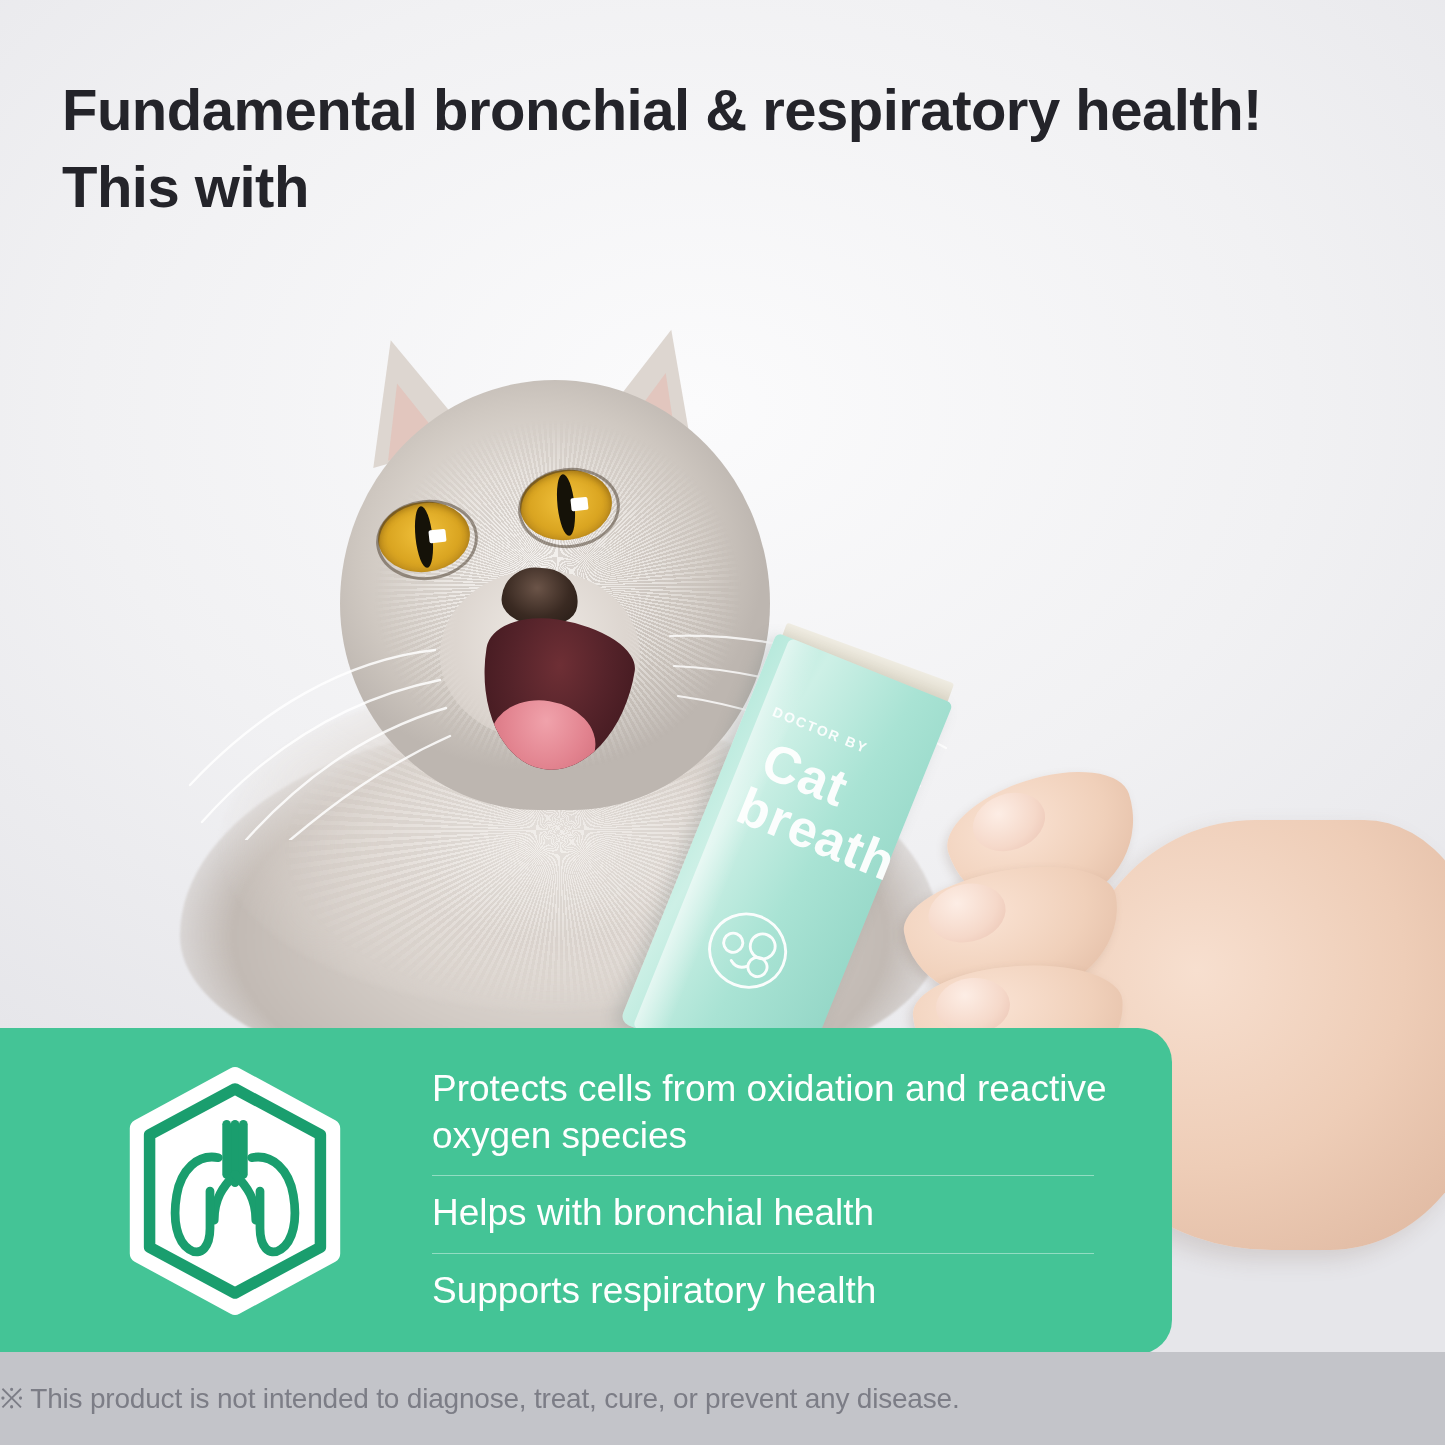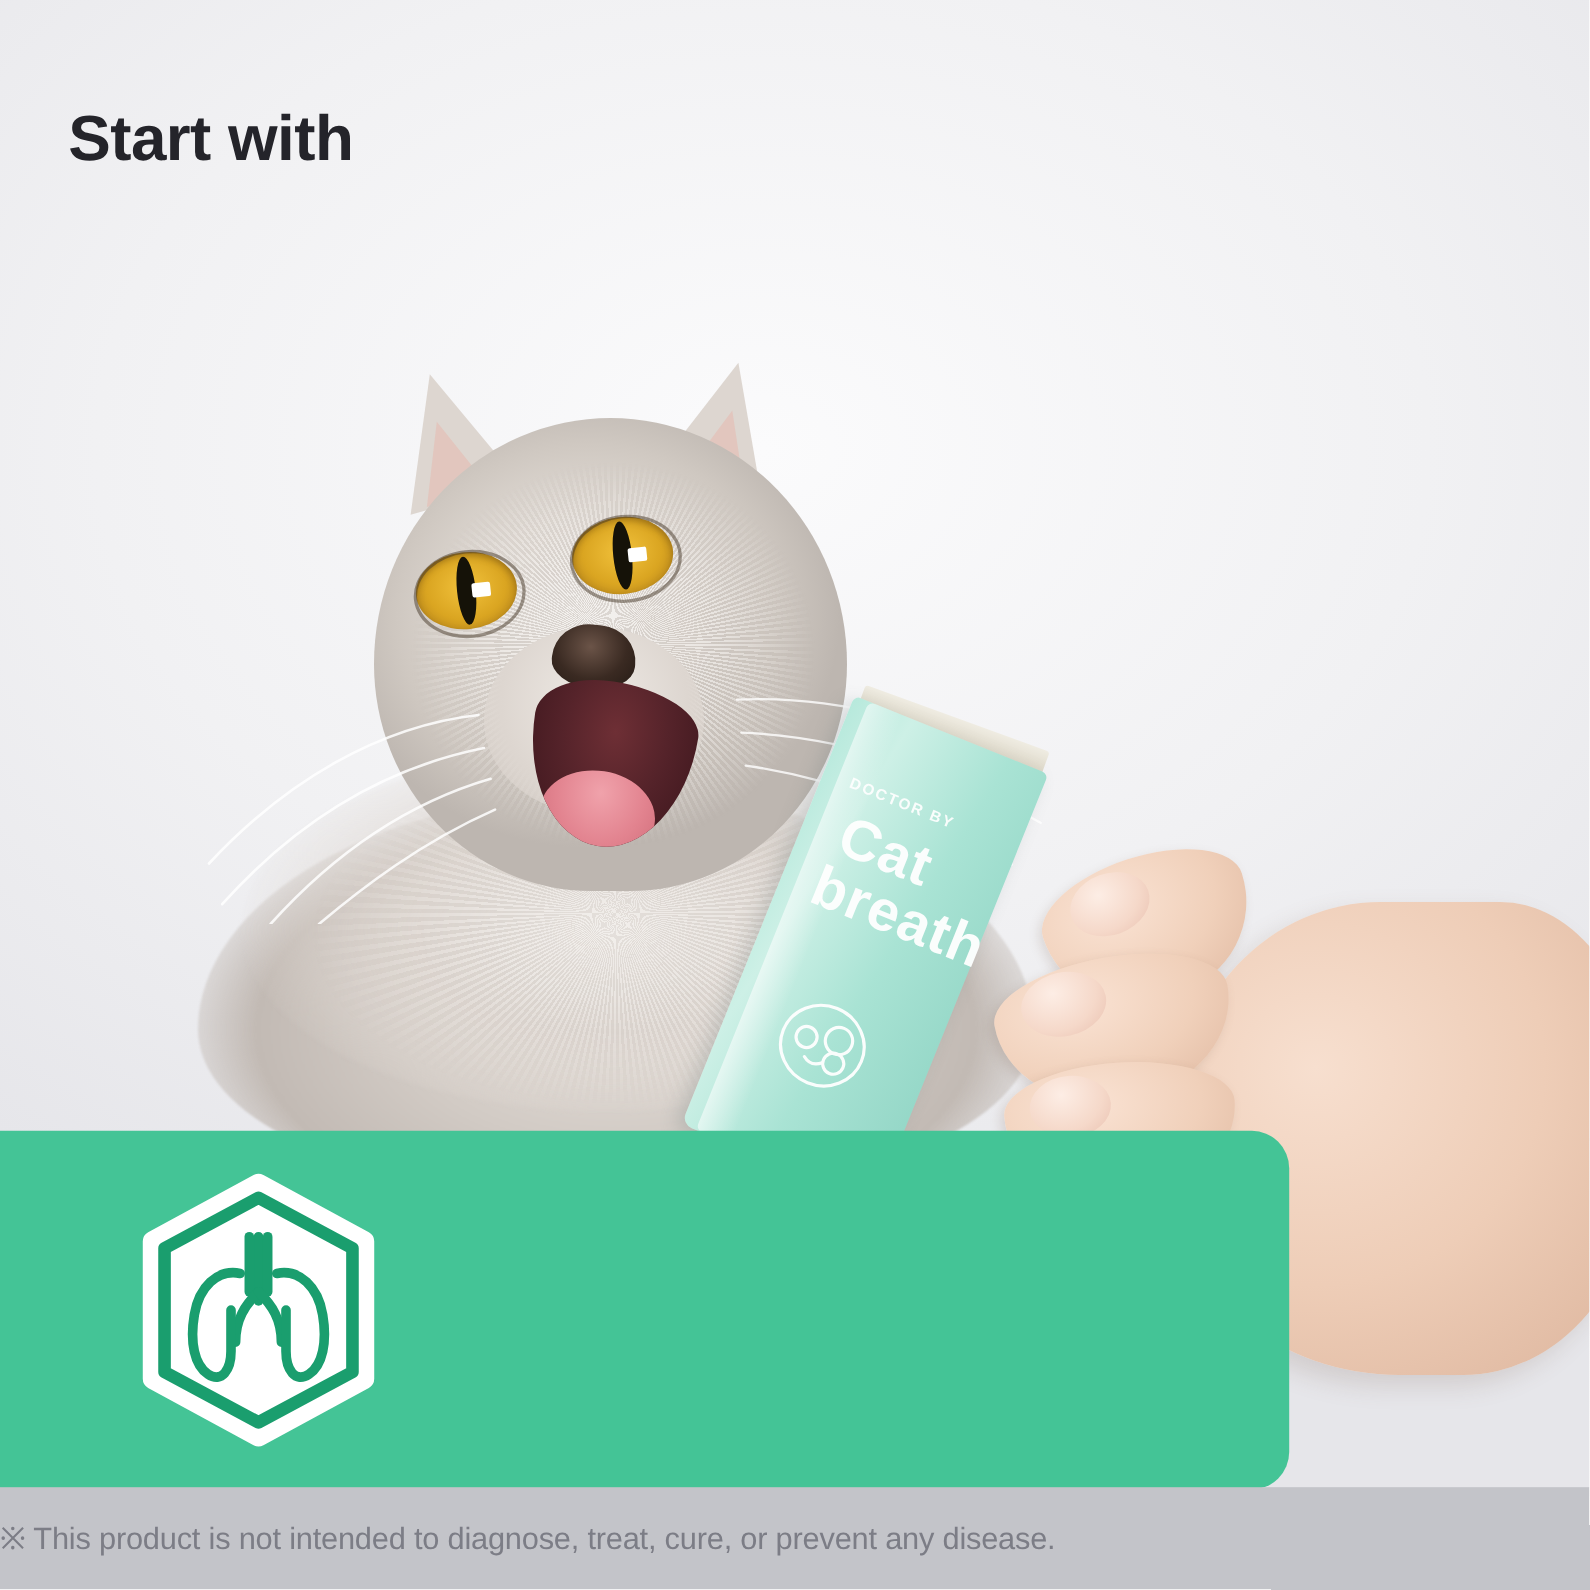--- a/index.html
+++ b/index.html
@@ -460,38 +460,46 @@
       <div class="finger f2"></div>
       <div class="finger f3"></div>
       <div class="finger f4"></div>
       <div class="nail n1"></div>
       <div class="nail n2"></div>
       <div class="nail n3"></div>
     </div>
   </div>
 
   <div class="headline-block">
+    <div class="hl-line1">Fundamental bronchial &amp; respiratory health!</div>
     <div class="hl-line2">
-      <span class="hl-start">Start with</span>
+      <span class="hl-start">This with</span>
     </div>
   </div>
 
   <div class="benefits-panel">
     <svg class="lung-badge" viewBox="0 0 120 120">
       <path d="M60 5 L106 30 L106 90 L60 115 L14 90 L14 30 Z" fill="#ffffff" stroke="#ffffff" stroke-width="9" stroke-linejoin="round"></path>
       <path d="M60 11 L101 33 L101 87 L60 109 L19 87 L19 33 Z" fill="none" stroke="#1a9e6e" stroke-width="5.5" stroke-linejoin="round"></path>
       <g fill="none" stroke="#1a9e6e" stroke-width="4.2" stroke-linecap="round" stroke-linejoin="round">
         <path d="M60 28 L60 56"></path>
         <path d="M56 28 L56 52"></path>
         <path d="M64 28 L64 52"></path>
         <path d="M60 52 C 54 58, 50 64, 50 74"></path>
         <path d="M60 52 C 66 58, 70 64, 70 74"></path>
         <path d="M52 44 C 42 42, 34 50, 32 62 C 30 74, 32 84, 38 88 C 44 92, 48 86, 48 78 L48 60"></path>
         <path d="M68 44 C 78 42, 86 50, 88 62 C 90 74, 88 84, 82 88 C 76 92, 72 86, 72 78 L72 60"></path>
       </g>
     </svg>
 
+    <div class="benefit-list">
+      <div class="benefit-item b-first">Protects cells from oxidation and reactive oxygen species</div>
+      <div class="divider"></div>
+      <div class="benefit-item">Helps with bronchial health</div>
+      <div class="divider"></div>
+      <div class="benefit-item">Supports respiratory health</div>
+    </div>
   </div>
 
   <div class="footer-bar"></div>
   <div class="footer-note">※ This product is not intended to diagnose, treat, cure, or prevent any disease.</div>
 
 </div>
 
 </body></html>

